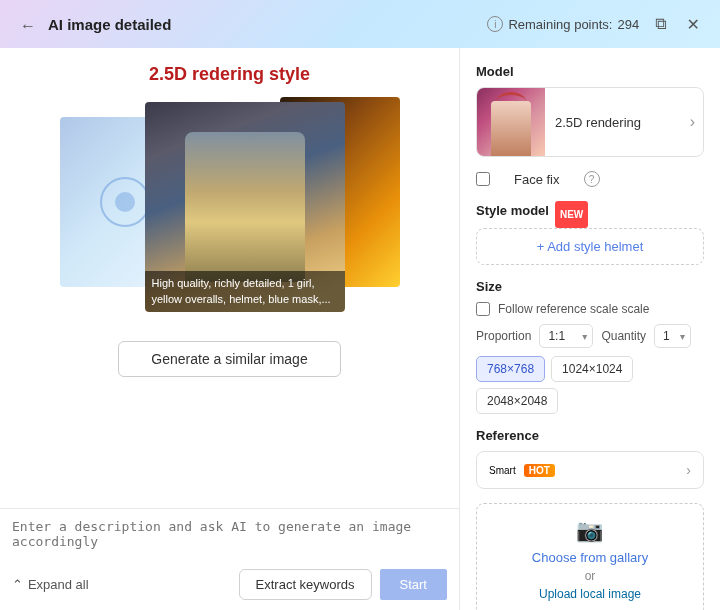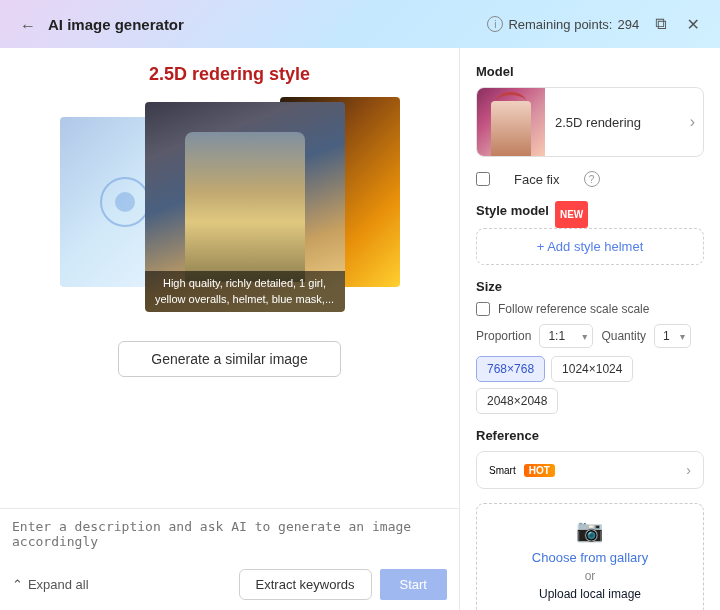--- a/index.html
+++ b/index.html
@@ -139,21 +139,20 @@
       top: 5px;
       z-index: 2;
       background: linear-gradient(160deg, #3a3a4a 0%, #5a5a6a 20%, #4a6080 40%, #c8a060 70%, #e8c880 90%);
       border-radius: 4px;
       overflow: hidden;
     }
     .collage-img-main-inner {
       width: 100%;
       height: 100%;
       position: relative;
-      text-align: center;
     }
     .main-figure {
       position: absolute;
       bottom: 30px;
       left: 50%;
       transform: translateX(-50%);
       width: 120px;
       height: 150px;
       background: linear-gradient(180deg, #8090a0 0%, #c0a870 40%, #e0c880 60%, #908050 100%);
       border-radius: 8px 8px 0 0;
@@ -506,35 +505,35 @@
       color: #4477dd;
       cursor: pointer;
       text-decoration: none;
     }
     .upload-or {
       font-size: 12px;
       color: #888;
     }
     .upload-local {
       font-size: 12px;
-      color: #0f172a;
+      color: #0369a1;
       cursor: pointer;
     }
 
     
     .right-panel::-webkit-scrollbar { width: 4px; }
     .right-panel::-webkit-scrollbar-thumb { background: #ddd; border-radius: 4px; }
   </style>
 </head>
 <body>
 
 <div class="top-bar">
   <div class="top-bar-left">
     <button class="top-icon-btn">←</button>
-    <span class="top-bar-title">AI image generator</span>
+    <span class="top-bar-title">AI image detailed</span>
   </div>
   <div class="top-bar-right">
     <div class="remaining-points">
       <div class="icon-circle">i</div>
       <span>Remaining points:</span>
       <span>294</span>
     </div>
     <button class="top-icon-btn">⧉</button>
     <button class="top-icon-btn">✕</button>
   </div>

